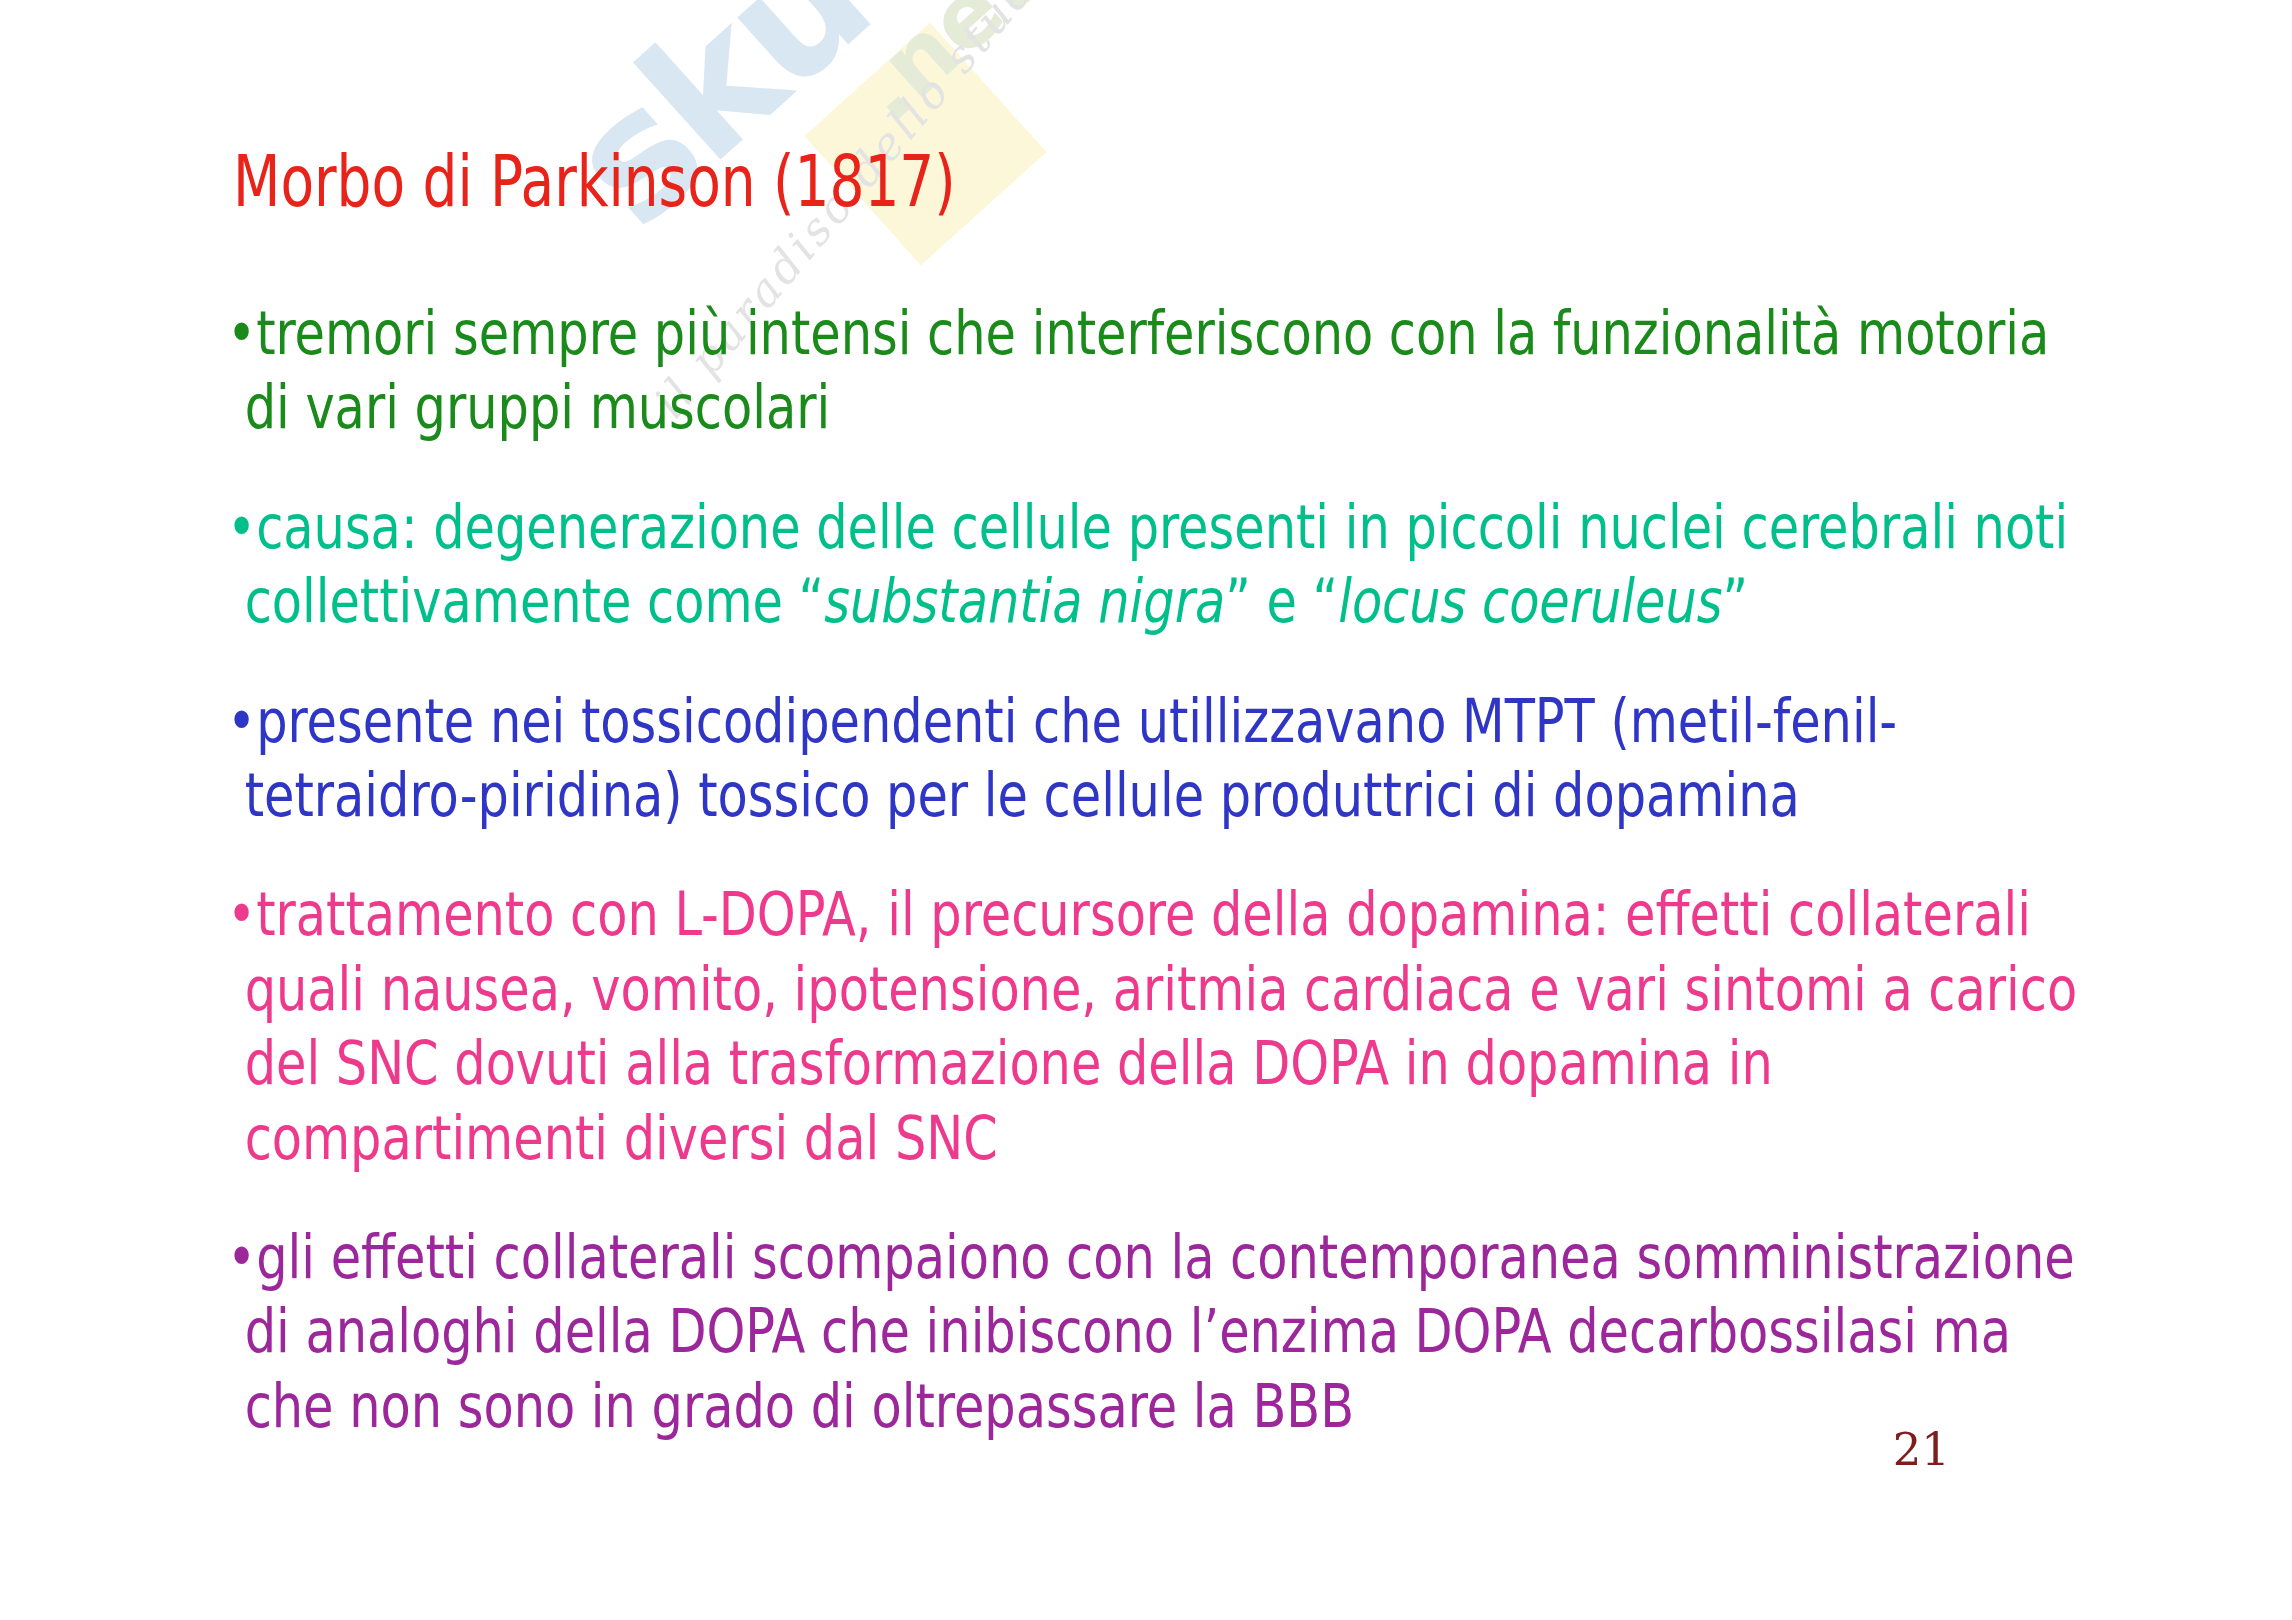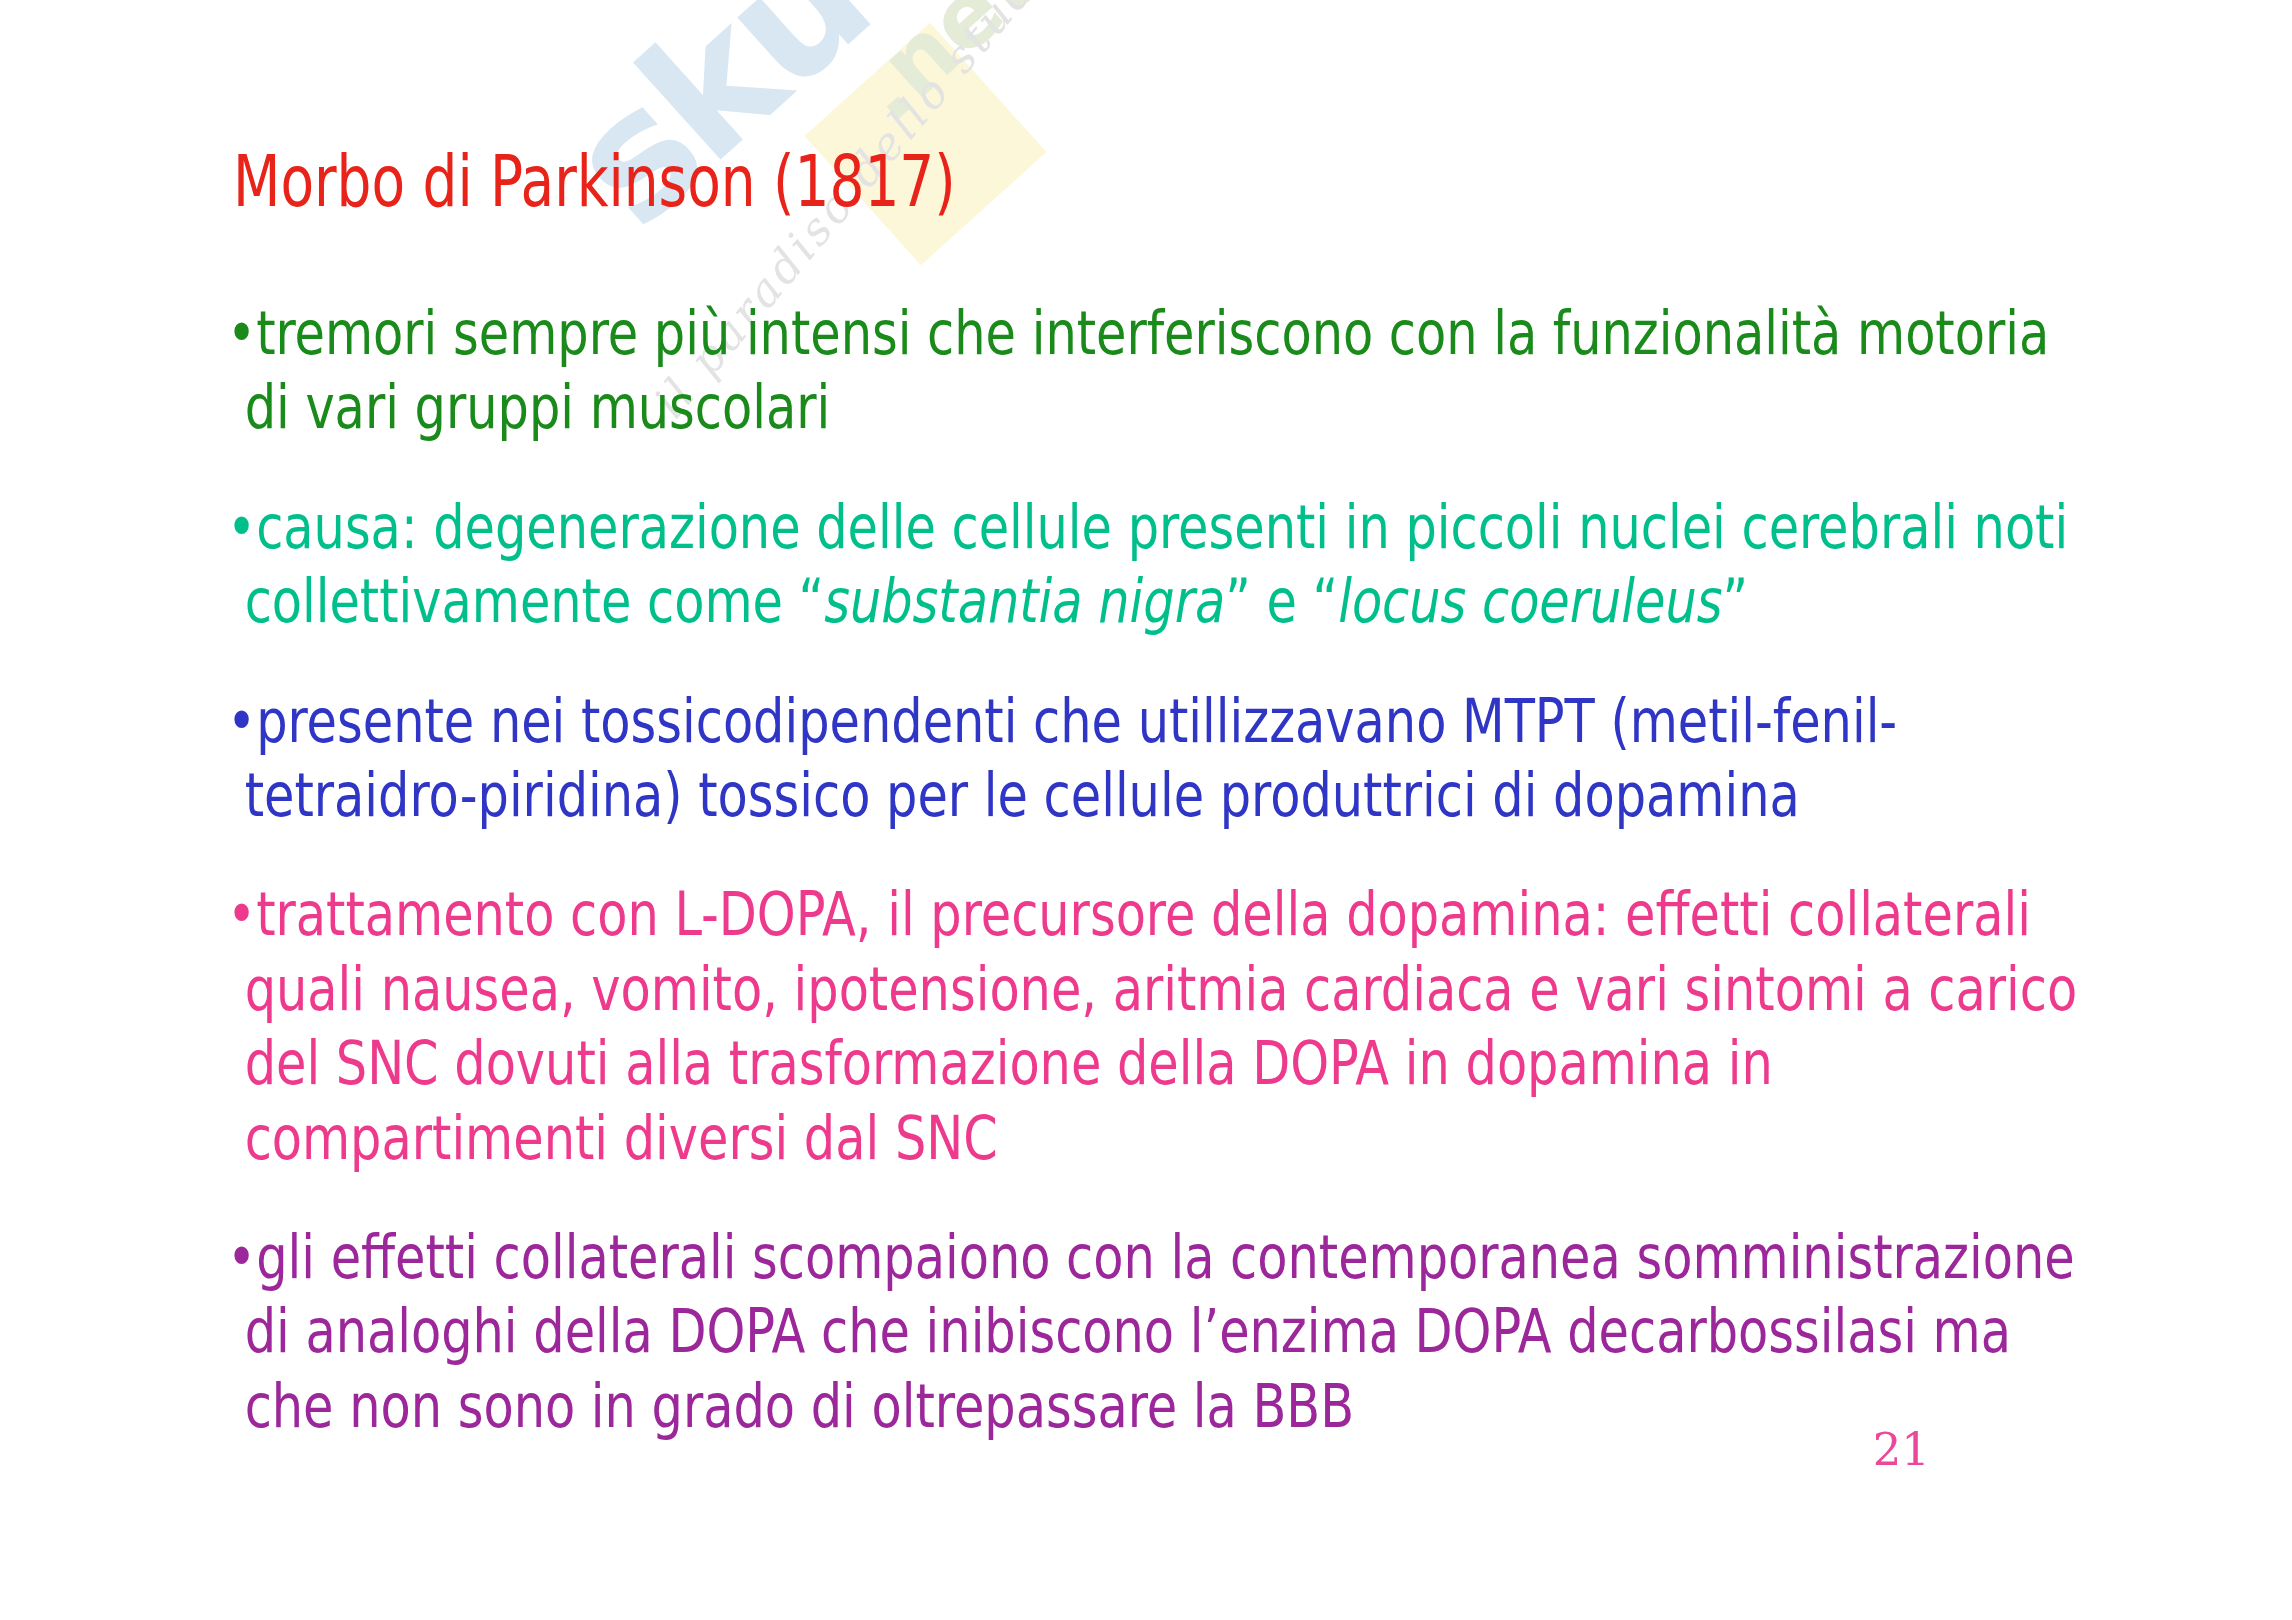--- a/index.html
+++ b/index.html
@@ -129,25 +129,25 @@
   .bullet i { font-style: italic; }
 
   .c-green  { color: #1a8a1a; }
   .c-teal   { color: #00bf8b; }
   .c-blue   { color: #2f35c4; }
   .c-pink   { color: #ee3a8c; }
   .c-purple { color: #9b279b; }
 
   .page-number {
     position: absolute;
-    right: 233px;
+    right: 213px;
     top: 1423px;
     font-family: "DejaVu Serif", "Liberation Serif", serif;
     font-size: 45px;
-    color: #ec4899;
+    color: #7f1d1d;
   }
 </style>
 </head>
 <body>
 
 <div class="slide">
 
   <div class="watermark">
     <div class="wm-note"></div>
     <div class="wm-word">skuola</div>

